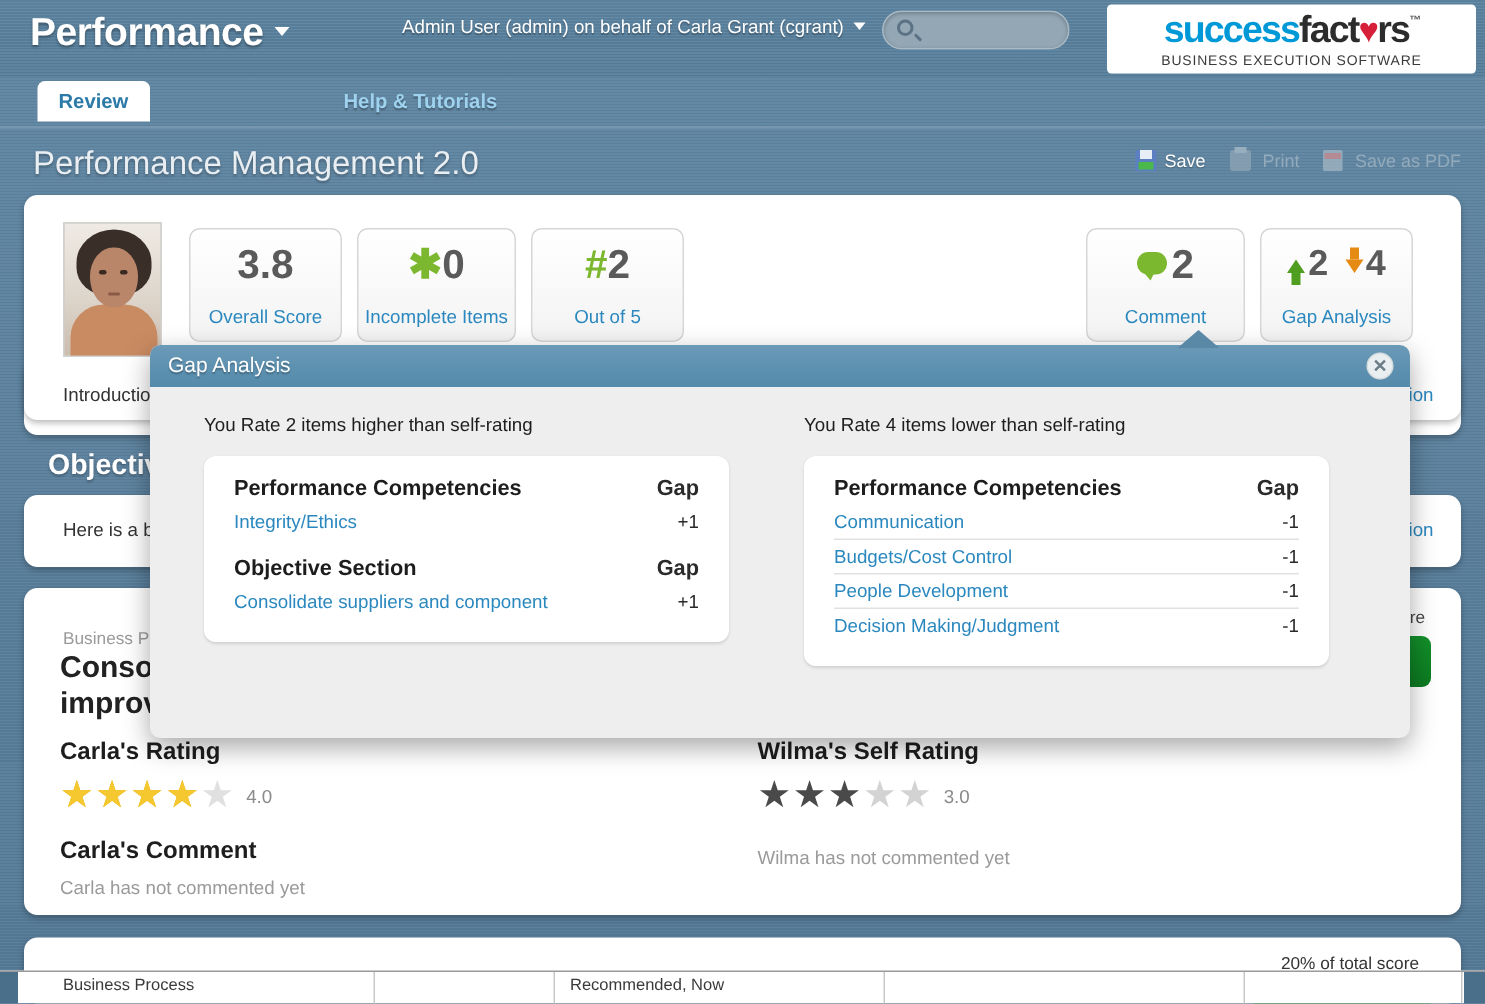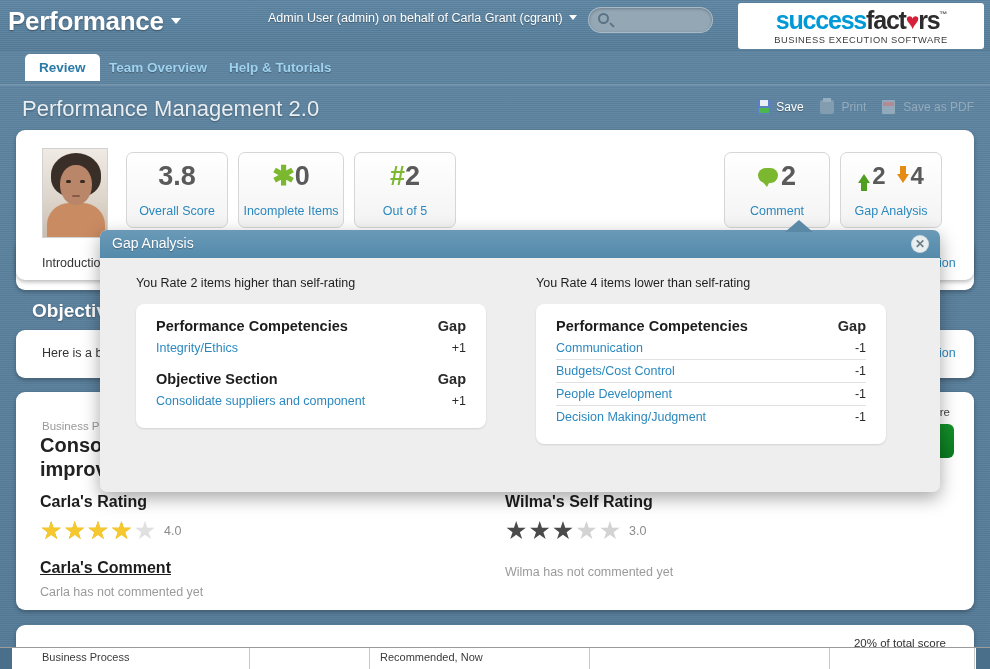--- a/index.html
+++ b/index.html
@@ -19,21 +19,21 @@
 
   
   .topbar {
     position: absolute; top: 0; left: 0; width: 990px; height: 52px;
     background:
       repeating-linear-gradient(0deg, rgba(255,255,255,0.04) 0 1px, rgba(0,0,0,0.05) 1px 2px),
       linear-gradient(180deg, #5f87a4 0%, #567e9b 100%);
     z-index: 40;
   }
   .app-title {
-    position: absolute; left: 8px; top: 6px;
+    position: absolute; left: 20px; top: 6px;
     font-size: 26px; font-weight: bold; color: #ffffff;
     letter-spacing: -0.3px;
     text-shadow: 0 1px 2px rgba(0,0,0,0.35);
   }
   .app-title-caret {
     display: inline-block; margin-left: 7px;
     width: 0; height: 0; vertical-align: 6px;
     border-left: 5px solid transparent;
     border-right: 5px solid transparent;
     border-top: 6px solid #ffffff;
@@ -218,21 +218,21 @@
   #rate-carla { left: 40px; top: 493px; }
   #rate-wilma { left: 505px; top: 493px; }
   .rate-head { font-size: 16px; font-weight: bold; color: #1d1d1d; }
   .stars { margin-top: 7px; display: flex; align-items: center; gap: 1px; }
   .star { font-size: 25px; line-height: 1; }
   .star.gold { color: #f5c830; text-shadow: 0 0 0 #e0a800; }
   .star.goldempty { color: #e0e0e0; }
   .star.dark { color: #4a4a4a; }
   .star.lightgray { color: #d3d3d3; }
   .rate-val { font-size: 12.5px; color: #8b8b8b; margin-left: 7px; }
-  .cmt-head { font-size: 16px; font-weight: bold; color: #1d1d1d; margin-top: 16px; text-decoration: underline; }
+  .cmt-head { font-size: 16px; font-weight: bold; color: #1d1d1d; margin-top: 16px; }
   .cmt-none { font-size: 12.5px; color: #9a9a9a; margin-top: 8px; }
   #rate-wilma .cmt-none { margin-top: 22px; }
 
   
   .item2-kicker { position: absolute; left: 42px; top: 652px; font-size: 11.5px; color: #9a9a9a; z-index: 6; }
   .pct-label2 { position: absolute; right: 44px; top: 637px; font-size: 11.5px; color: #333; z-index: 7; }
   .green-btn2 { position: absolute; right: 36px; top: 654px; width: 118px; height: 24px;
     background: linear-gradient(180deg,#13902a 0%,#0c7a21 100%); border-radius: 6px; z-index: 7; }
 
   
@@ -313,21 +313,20 @@
     </div>
 
     <div class="logo-box">
       <div class="logo-main"><span class="logo-success">success</span><span class="logo-fact">fact</span><span class="logo-heart">♥</span><span class="logo-rs">rs</span><span class="logo-tm">™</span></div>
       <div class="logo-sub">BUSINESS EXECUTION SOFTWARE</div>
     </div>
   </div>
 
   <div class="tabstrip">
     <div class="tab tab0 active">Review</div>
-    <div class="tab tab1">Team Overview</div>
     <div class="tab tab2">Help &amp; Tutorials</div>
   </div>
   <div class="tabline"></div>
 
   <div class="page-title">Performance Management 2.0</div>
   <div class="header-actions">
     <div class="hact enabled">
       <span class="ic-save"></span>
       <span>Save</span>
     </div>

